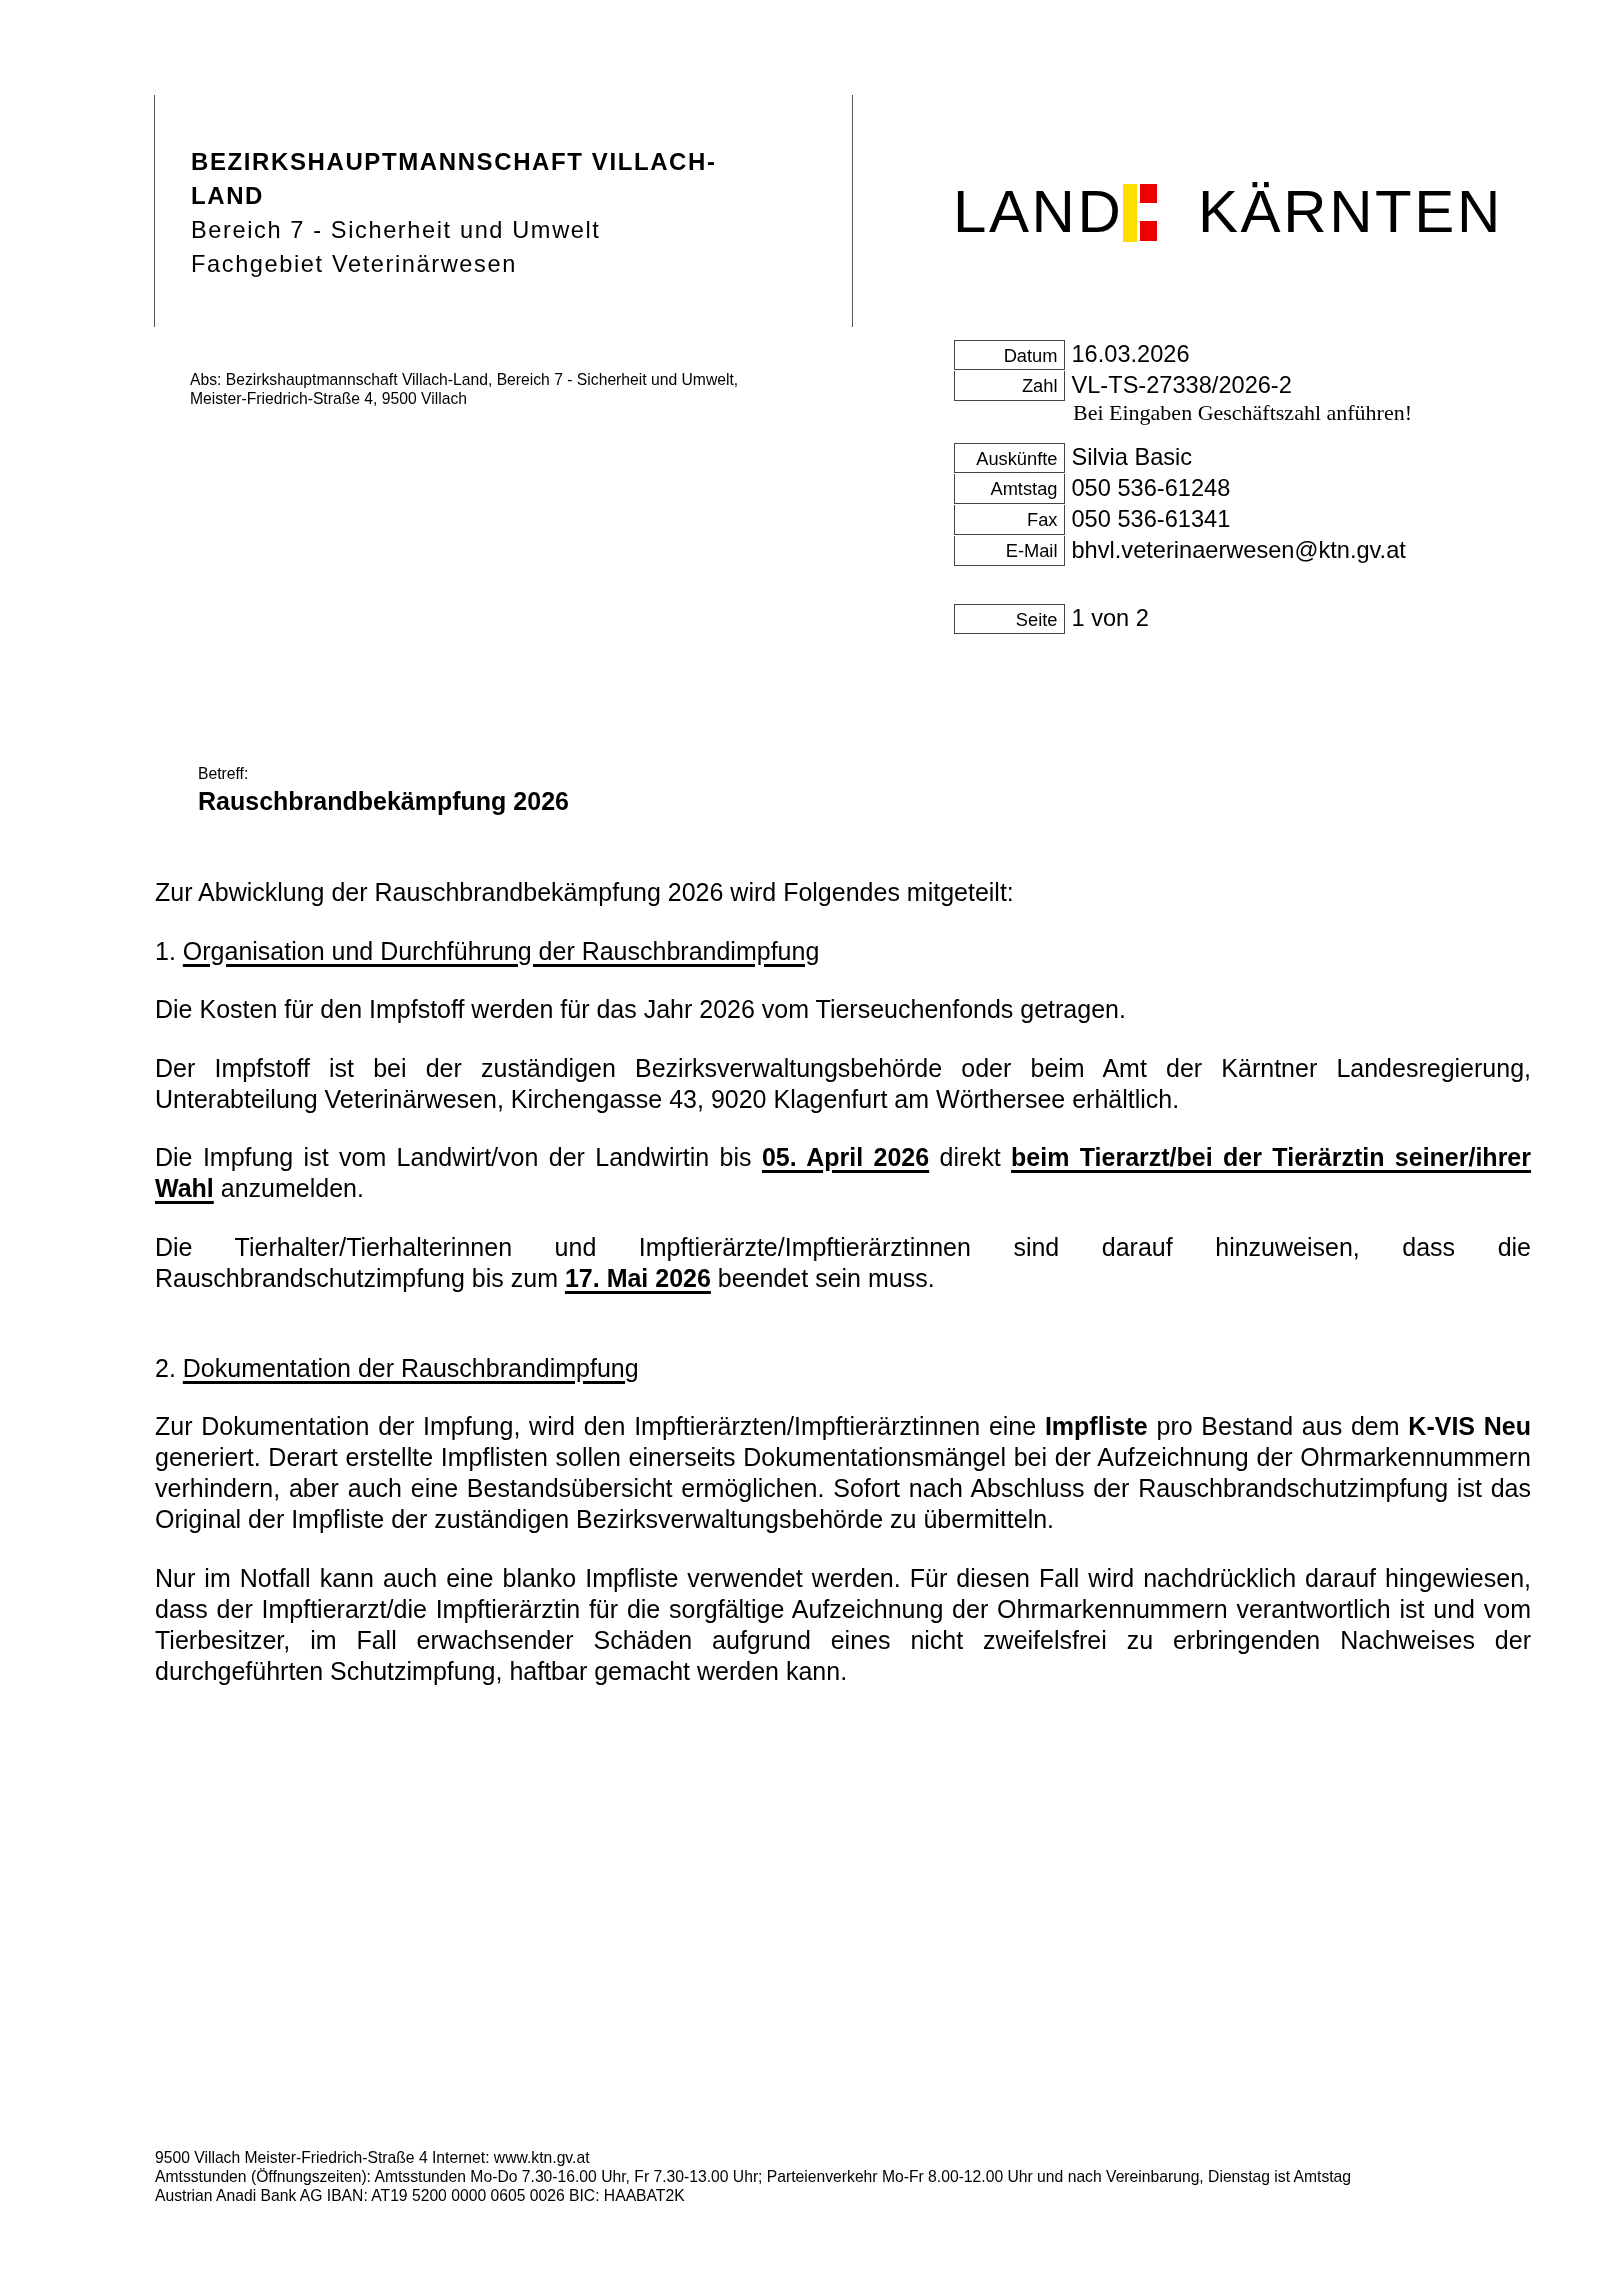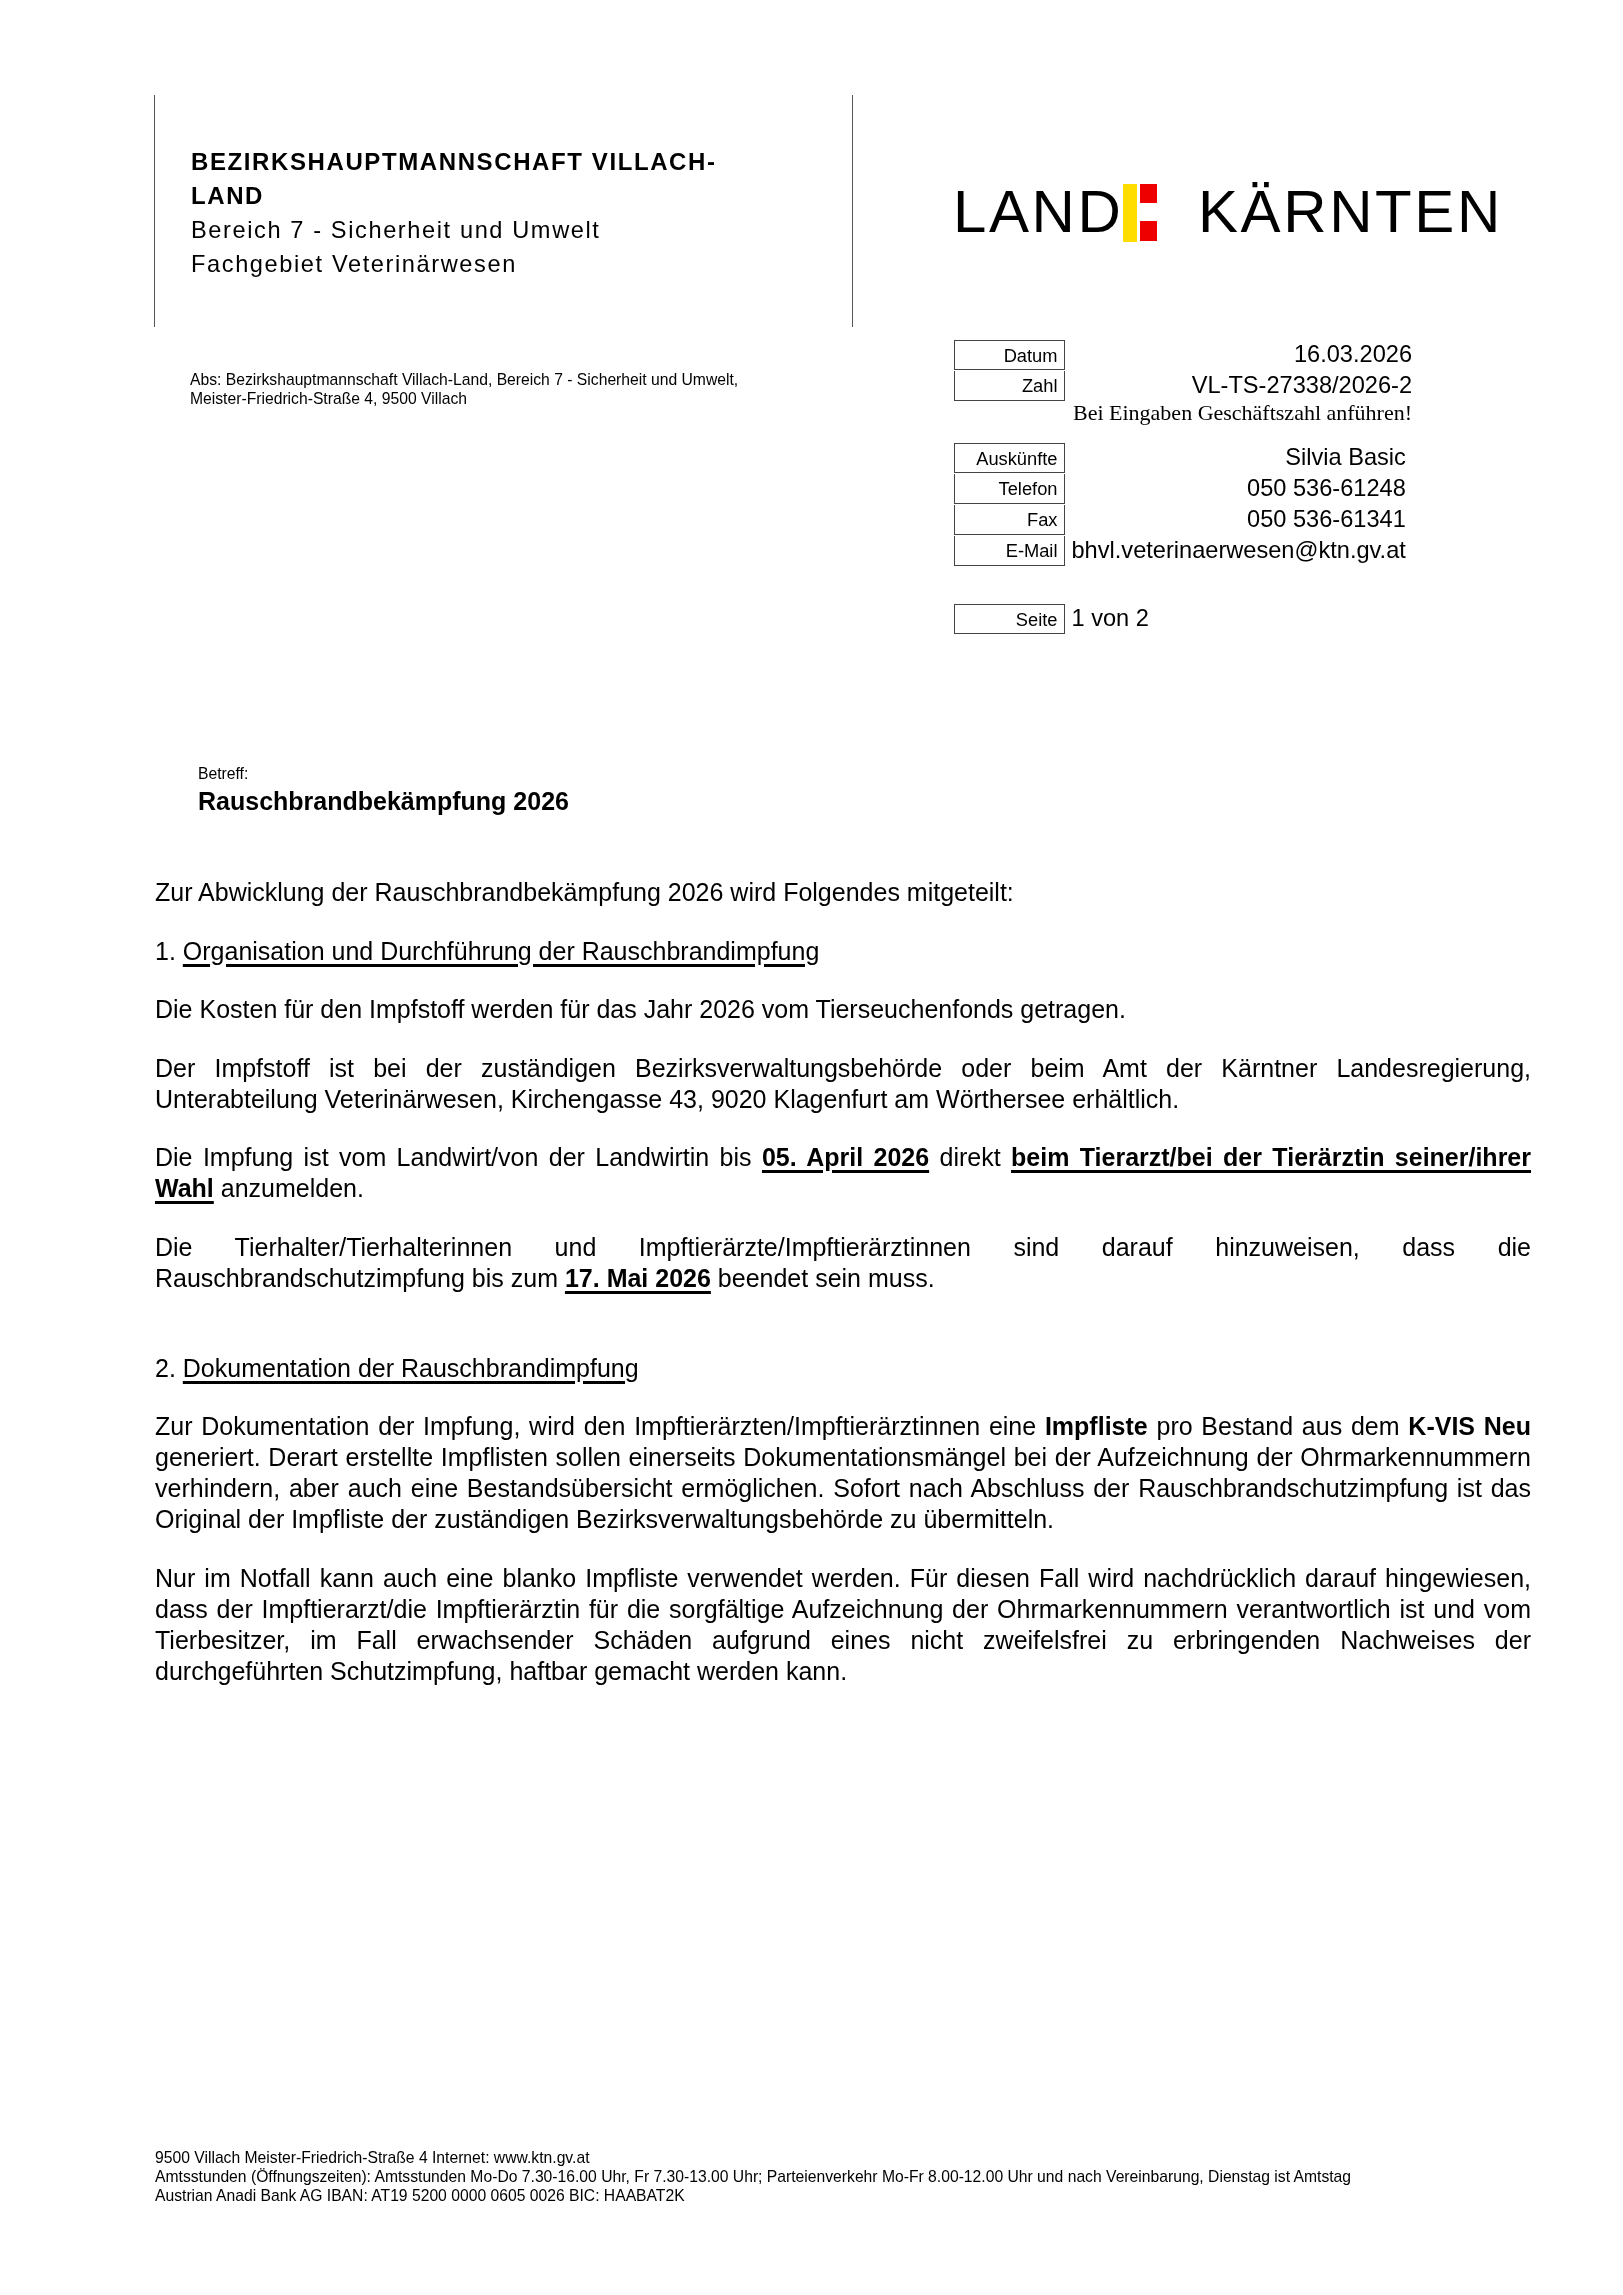--- a/index.html
+++ b/index.html
@@ -19,21 +19,21 @@
   .logo .txt { position: absolute; top: 5.2px; font-size: 60px; font-weight: normal; letter-spacing: 2.6px; line-height: 60px; }
   .logo .l1 { left: 0; }
   .logo .l2 { left: 245px; }
   .logo .yel { position: absolute; left: 170px; top: 6.5px; width: 14.4px; height: 58px; background: #ffdd00; }
   .logo .red1 { position: absolute; left: 187px; top: 6.5px; width: 17px; height: 19.6px; background: #ee0000; }
   .logo .red2 { position: absolute; left: 187px; top: 44px; width: 17px; height: 19.6px; background: #ee0000; }
 
   .sender { position: absolute; left: 190px; top: 370px; font-size: 15.7px; line-height: 19px; }
 
   .meta { position: absolute; left: 954px; }
-  .meta-row { display: flex; align-items: center; height: 31px; justify-content: space-between; }
+  .meta-row { display: flex; align-items: center; height: 31px; }
   .meta-label {
     width: 111px; height: 30px; border: 1px solid #444; border-top-width: 0;
     box-sizing: border-box; text-align: right; padding-right: 6.5px;
     font-size: 18.3px; line-height: 29px;
   }
   .meta-row.first .meta-label { border-top-width: 1px; }
   .meta-value { font-size: 23.6px; padding-left: 6.5px; line-height: 29px; }
   .meta-hint { font-size: 22px; padding-left: 119px; line-height: 23.6px; font-family: Liberation Serif, serif; }
   #meta1 { top: 339px; }
   #meta2 { top: 442px; }
@@ -90,21 +90,21 @@
   </div>
   <div class="meta-hint">Bei Eingaben Geschäftszahl anführen!</div>
 </div>
 
 <div class="meta" id="meta2">
   <div class="meta-row first">
     <div class="meta-label">Auskünfte</div>
     <div class="meta-value">Silvia Basic</div>
   </div>
   <div class="meta-row">
-    <div class="meta-label">Telefon</div>
+    <div class="meta-label">Amtstag</div>
     <div class="meta-value">050 536-61248</div>
   </div>
   <div class="meta-row">
     <div class="meta-label">Fax</div>
     <div class="meta-value">050 536-61341</div>
   </div>
   <div class="meta-row">
     <div class="meta-label">E-Mail</div>
     <div class="meta-value">bhvl.veterinaerwesen@ktn.gv.at</div>
   </div>

